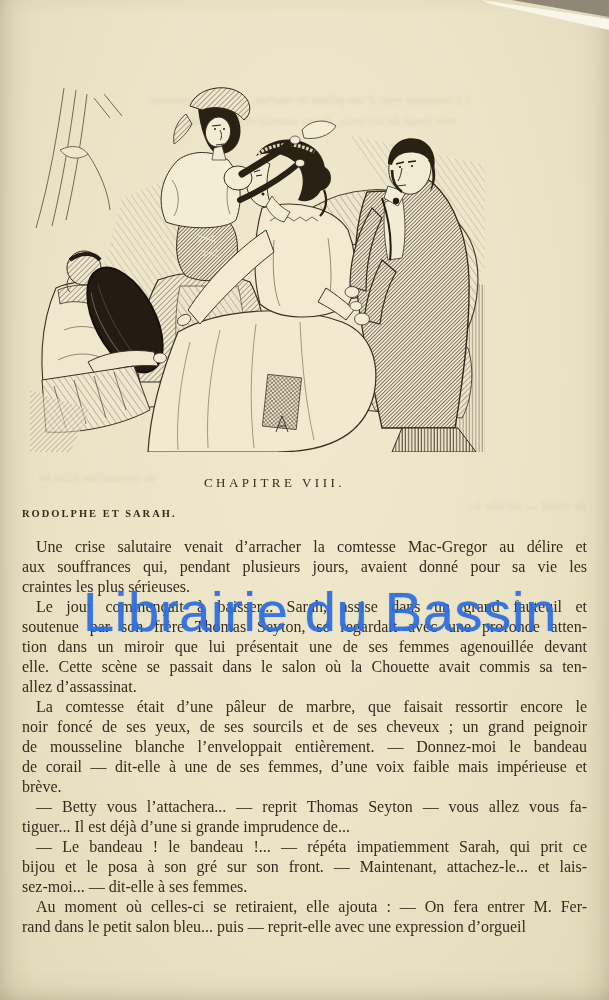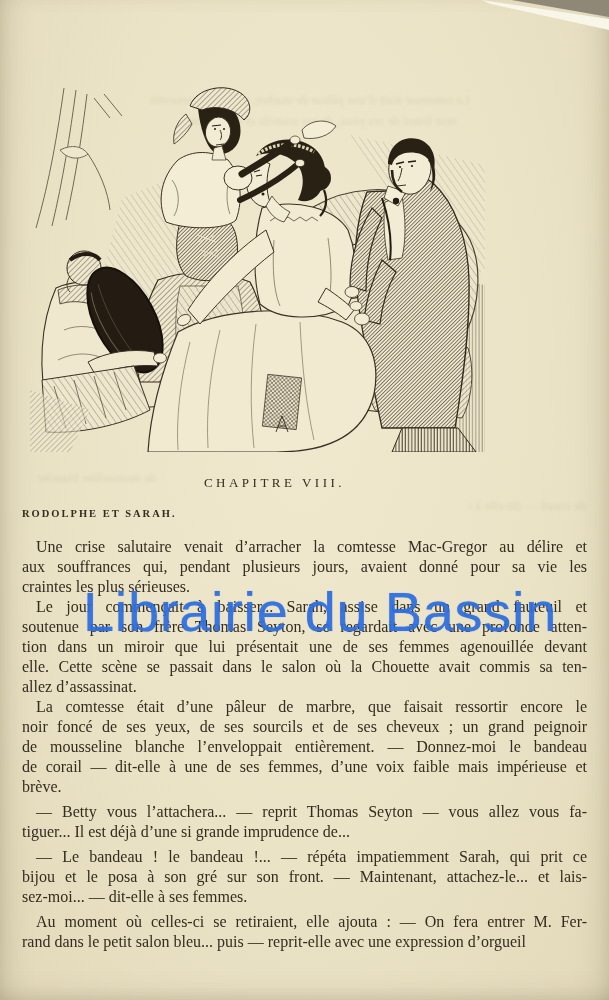--- a/index.html
+++ b/index.html
@@ -28,21 +28,21 @@
   
   .engraving{position:absolute;left:30px;top:80px;width:455px;height:372px;z-index:2;}
   
   .chapter-title{position:absolute;top:475px;left:22px;width:505px;text-align:center;
     font-size:13px;letter-spacing:3.5px;z-index:3;}
   .chapter-sub{position:absolute;top:508px;left:22px;width:510px;
     font-size:10.5px;font-weight:bold;letter-spacing:2px;z-index:3;}
   
   .body-text{position:absolute;top:537px;left:22px;width:565px;z-index:3;
     font-size:16px;line-height:20px;}
-  .para.dlg{margin-top:5px;}
+  .para.dlg{}
   .tl{height:20px;overflow:visible;}
   .tl.just{text-align:justify;text-align-last:justify;}
   .tl.first{text-indent:14px;}
   
   .watermark{position:absolute;top:584px;left:83px;z-index:6;
     font-family:Liberation Sans, sans-serif;
     font-size:56px;letter-spacing:.7px;line-height:1;white-space:nowrap;
     opacity:.94;text-shadow:0 0 1px rgba(20,70,170,.55);pointer-events:none;}
 </style>
 </head>

